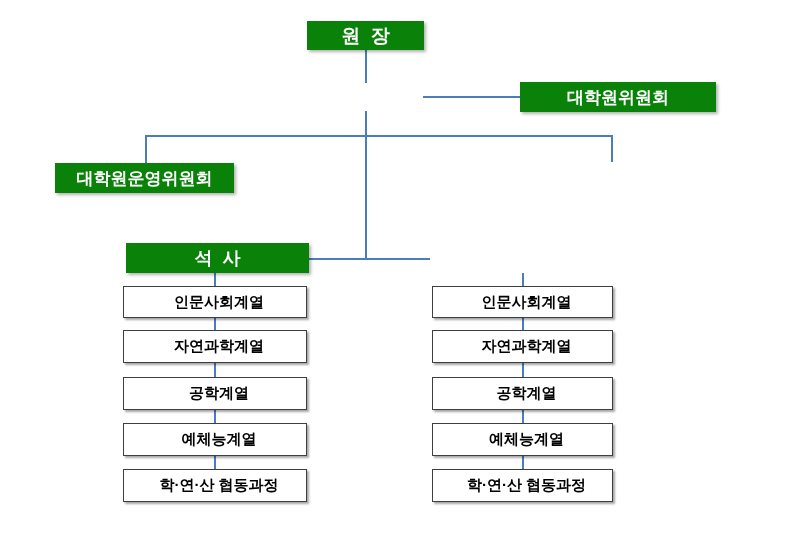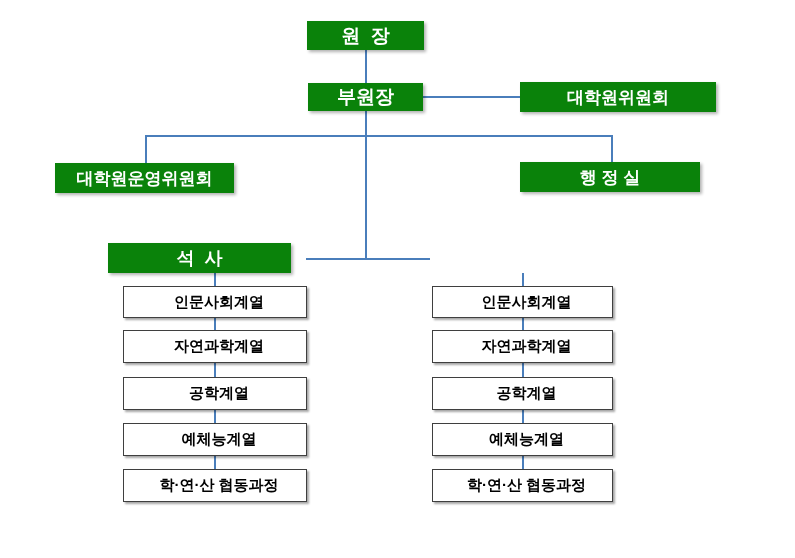--- a/index.html
+++ b/index.html
@@ -61,29 +61,27 @@
   <div class="line v" style="left:214px; top:456px; height:13px;"></div>
 
   <div class="line v" style="left:522px; top:273px; height:13px;"></div>
   <div class="line v" style="left:522px; top:318px; height:12px;"></div>
   <div class="line v" style="left:522px; top:363px; height:14px;"></div>
   <div class="line v" style="left:522px; top:410px; height:13px;"></div>
   <div class="line v" style="left:522px; top:456px; height:13px;"></div>
 
   <div class="node green fs-xl" style="left:307px; top:21px; width:117px; height:29px;">원  장</div>
 
-  <div class="node green fs-xl" style="left:308px; top:83px; width:115px; height:28px;">부원장</div>
 
   <div class="node green fs-md" style="left:520px; top:82px; width:196px; height:30px;text-align:center;">대학원위원회</div>
 
   <div class="node green fs-md" style="left:55px; top:163px; width:179px; height:30px;">대학원운영위원회</div>
 
-  <div class="node green fs-md" style="left:520px; top:162px; width:180px; height:30px;">행 정 실</div>
 
-  <div class="node green fs-lg" style="left:108px; top:243px; width:183px; height:30px;text-align:center;">석  사</div>
+  <div class="node green fs-lg" style="left:126px; top:243px; width:183px; height:30px;text-align:center;">석  사</div>
 
 
   <div class="node track" style="left:123px; top:286px; width:184px; height:32px;">인문사회계열</div>
   <div class="node track" style="left:123px; top:330px; width:184px; height:33px;">자연과학계열</div>
   <div class="node track" style="left:123px; top:377px; width:184px; height:33px;">공학계열</div>
   <div class="node track" style="left:123px; top:423px; width:184px; height:33px;">예체능계열</div>
   <div class="node track" style="left:123px; top:469px; width:184px; height:33px;">학·연·산 협동과정</div>
 
   <div class="node track" style="left:432px; top:286px; width:181px; height:32px;">인문사회계열</div>
   <div class="node track" style="left:432px; top:330px; width:181px; height:33px;">자연과학계열</div>

